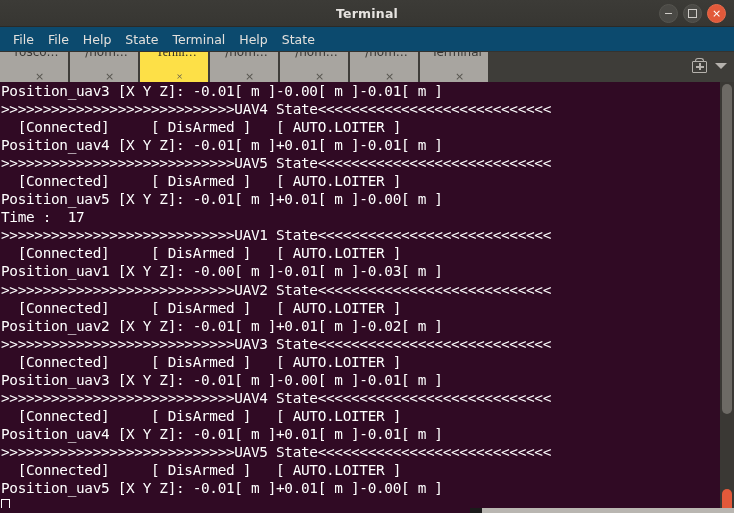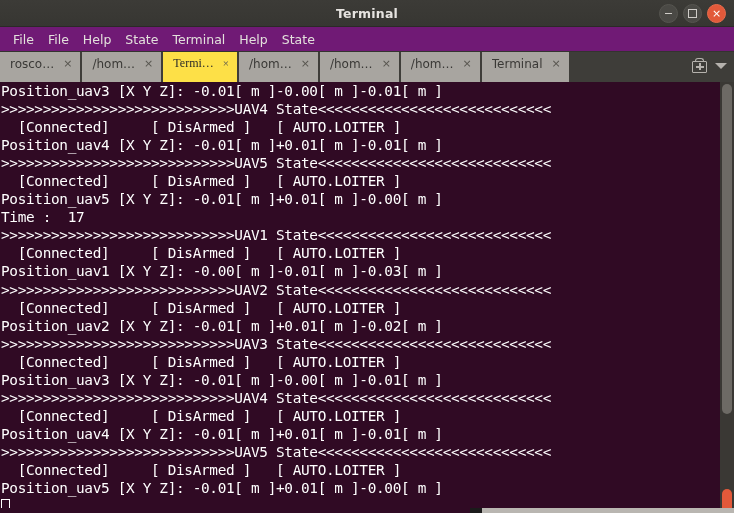--- a/index.html
+++ b/index.html
@@ -62,21 +62,21 @@
   .wbtn.close span {
     font-size: 11px;
     color: #ffffff;
     font-family: "DejaVu Sans", sans-serif;
     margin-top: -1px;
   }
 
   
   .menubar {
     height: 24px;
-    background: #701a75;
+    background: #0c4a6e;
     display: flex;
     align-items: center;
     padding-left: 6px;
     border-bottom: 1px solid #343330;
   }
   .menuitem {
     font-size: 12.5px;
     color: #e3e0dc;
     padding: 2px 7px;
     cursor: default;
@@ -102,20 +102,21 @@
     background: #a8a5a0;
     border-top-left-radius: 5px;
     border-top-right-radius: 5px;
     margin-right: 2px;
     display: flex;
     align-items: center;
     padding: 0 5px 0 10px;
     min-width: 68px;
     box-sizing: border-box;
     cursor: pointer;
+    flex-direction: column;
   }
   .tab.active { background: #fde047; font-family: Liberation Serif, serif; }
   .tab-label {
     font-size: 12px;
     color: #3a3936;
     white-space: nowrap;
     overflow: hidden;
     flex: 1;
   }
   .tab.active .tab-label { color: #2b2a28; }

